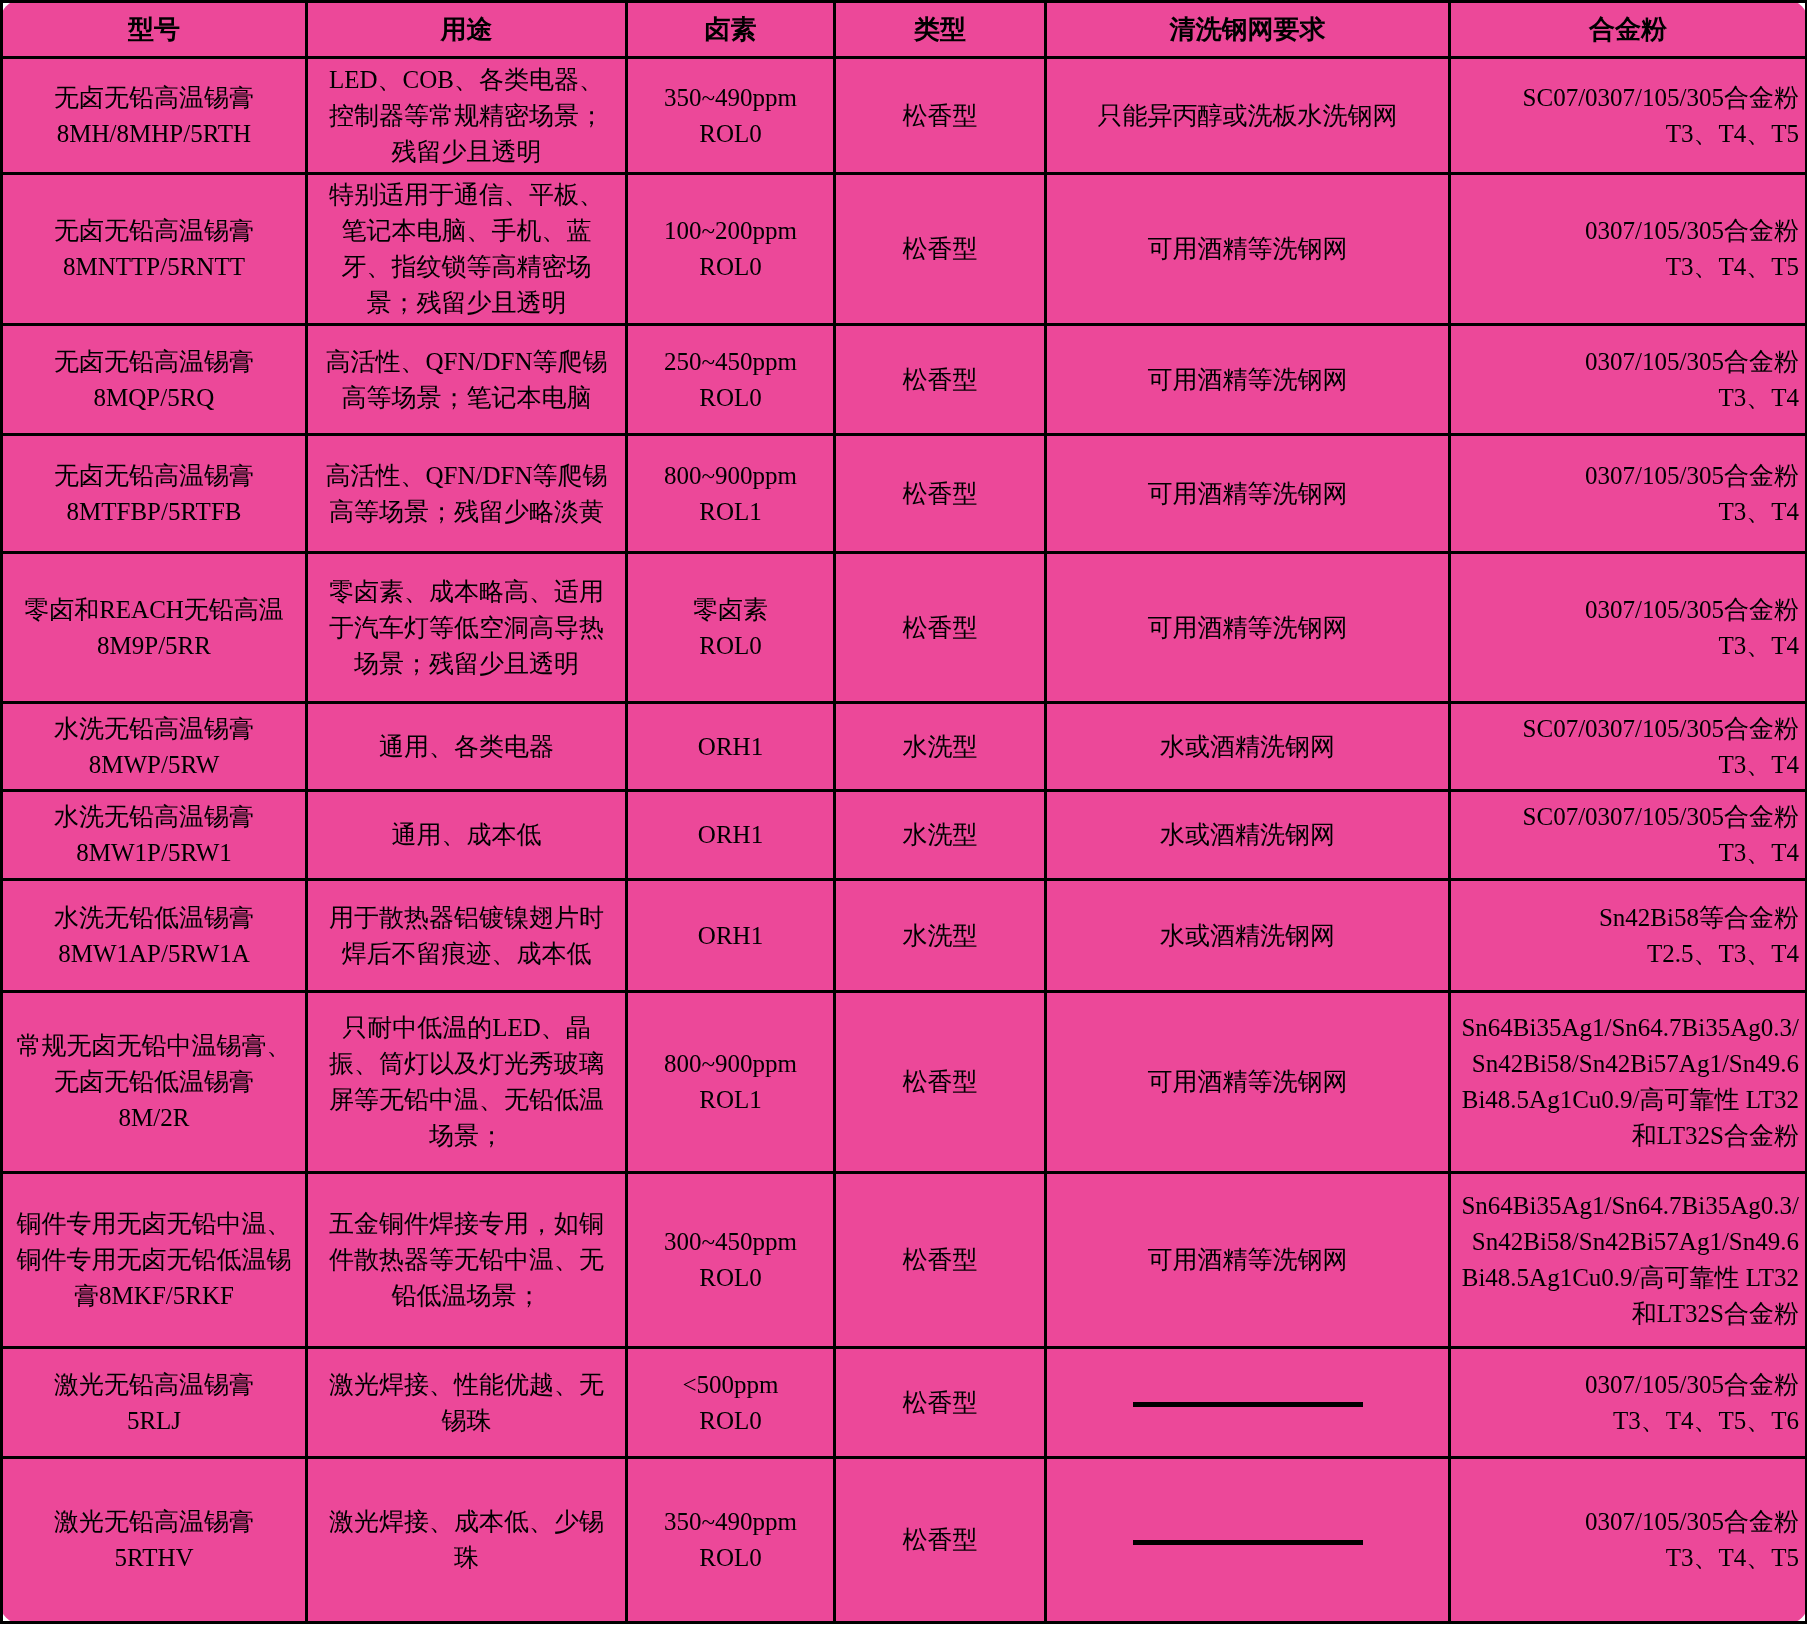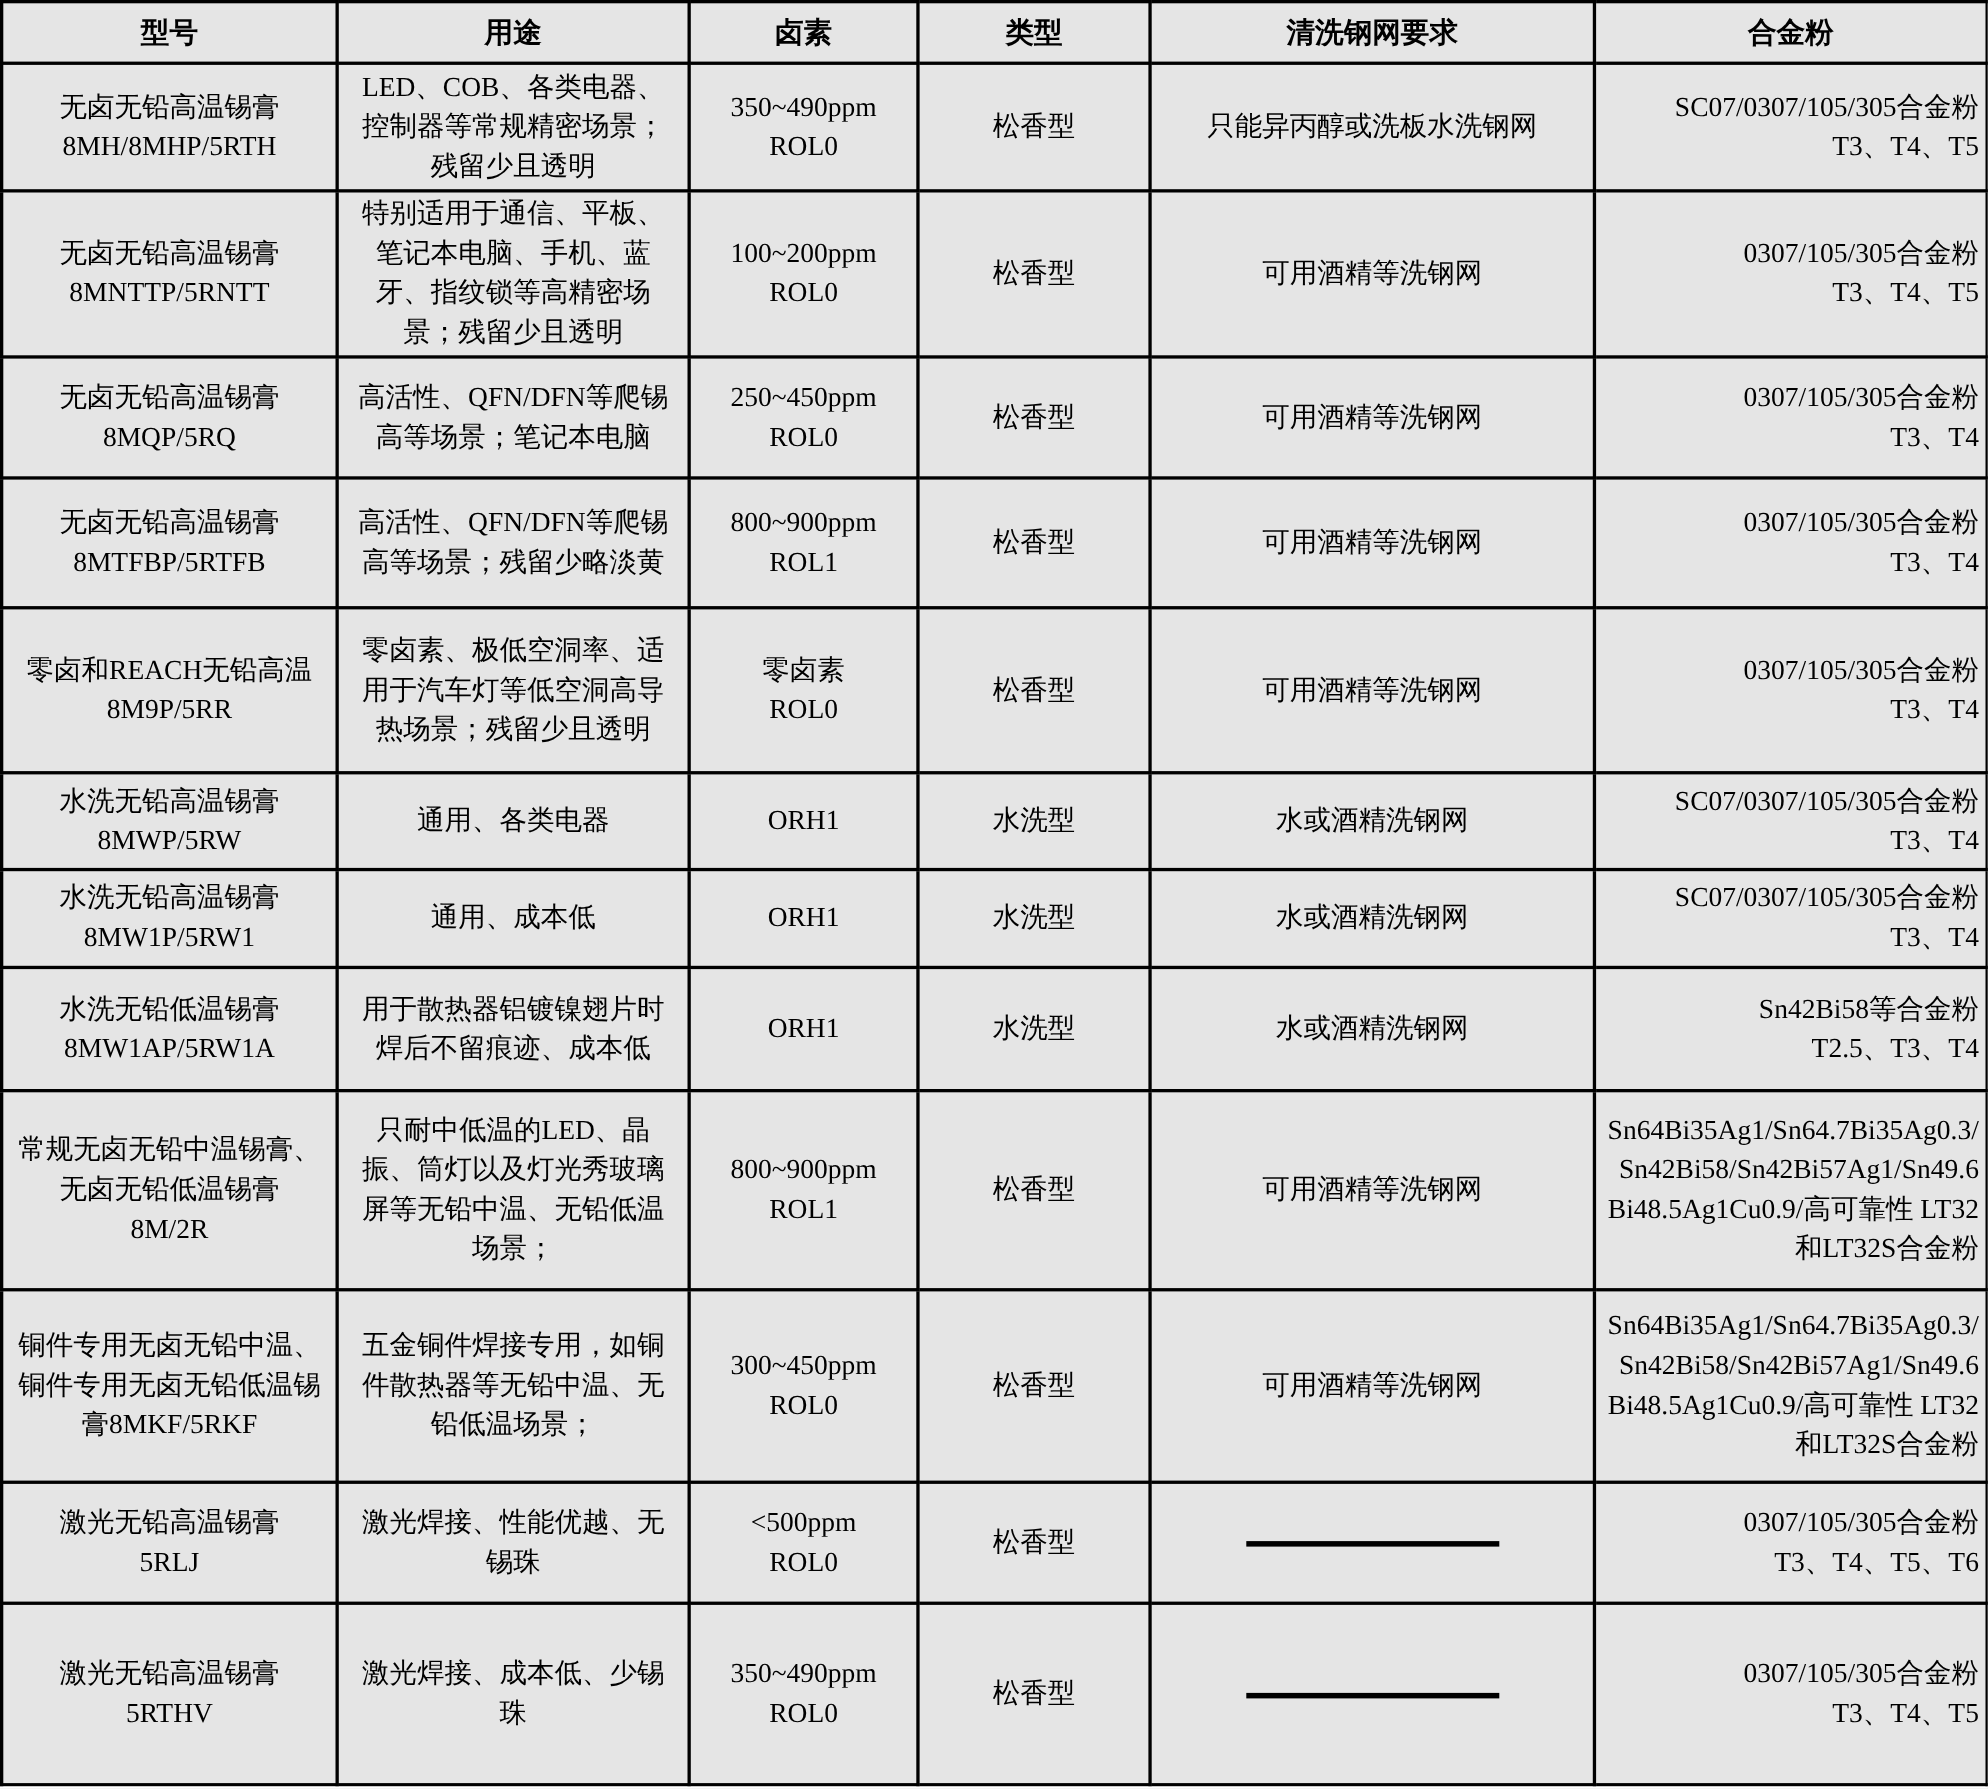--- a/index.html
+++ b/index.html
@@ -12,21 +12,22 @@
   }
   .table-wrap {
     width: 1807px;
     box-sizing: border-box;
   }
   table {
     border-collapse: collapse;
     table-layout: fixed;
     width: 1805px;
     color: #000000;
-    background: #e5e5e5;
+    background: #ec4899;
+    border-radius: 21px;
   }
   th, td {
     border: 3px solid #000000;
     text-align: center;
     vertical-align: middle;
     box-sizing: border-box;
     overflow: hidden;
   }
   th {
     font-family: "Liberation Sans", "DejaVu Sans", sans-serif;
@@ -122,21 +123,21 @@
           <td class="cell-halogen">800~900ppm
 ROL1</td>
           <td class="cell-type">松香型</td>
           <td class="cell-cleaning">可用酒精等洗钢网</td>
           <td class="cell-alloy">0307/105/305合金粉
 T3、T4</td>
         </tr>
         <tr style="height: 150px;">
           <td class="cell-model">零卤和REACH无铅高温
 8M9P/5RR</td>
-          <td class="cell-usage">零卤素、极低空洞率、适用于汽车灯等低空洞高导热场景；残留少且透明</td>
+          <td class="cell-usage">零卤素、成本略高、适用于汽车灯等低空洞高导热场景；残留少且透明</td>
           <td class="cell-halogen">零卤素
 ROL0</td>
           <td class="cell-type">松香型</td>
           <td class="cell-cleaning">可用酒精等洗钢网</td>
           <td class="cell-alloy">0307/105/305合金粉
 T3、T4</td>
         </tr>
         <tr style="height: 88px;">
           <td class="cell-model">水洗无铅高温锡膏
 8MWP/5RW</td>

